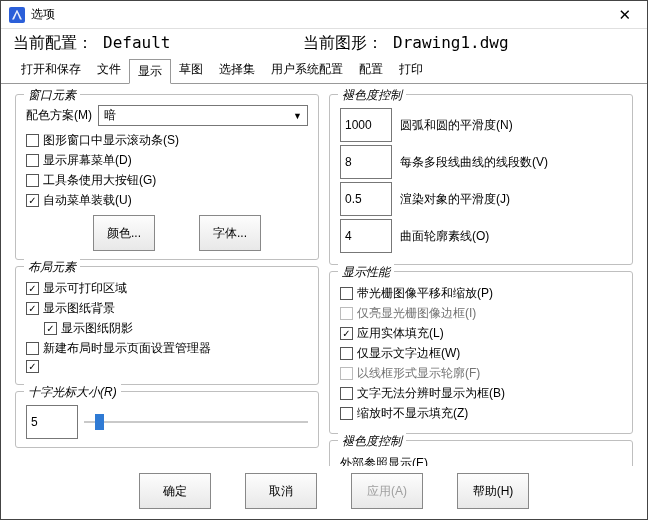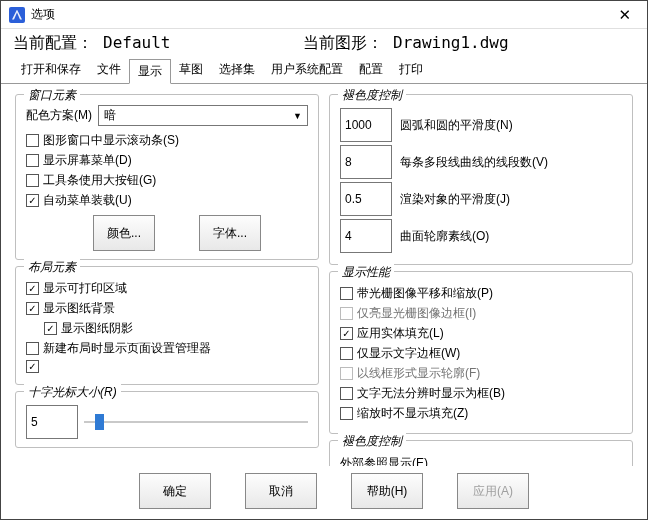--- a/index.html
+++ b/index.html
@@ -208,16 +208,16 @@
               <div class="thumb" style="left:94%"></div>
           </div>
         </div>
       </div>
     </div>
   </div>
 
   <div class="footer">
     <div class="btn">确定</div>
     <div class="btn">取消</div>
+    <div class="btn disabled">应用(A)</div>
     <div class="btn">帮助(H)</div>
-    <div class="btn disabled">应用(A)</div>
   </div>
 </div>
 
 </body></html>

